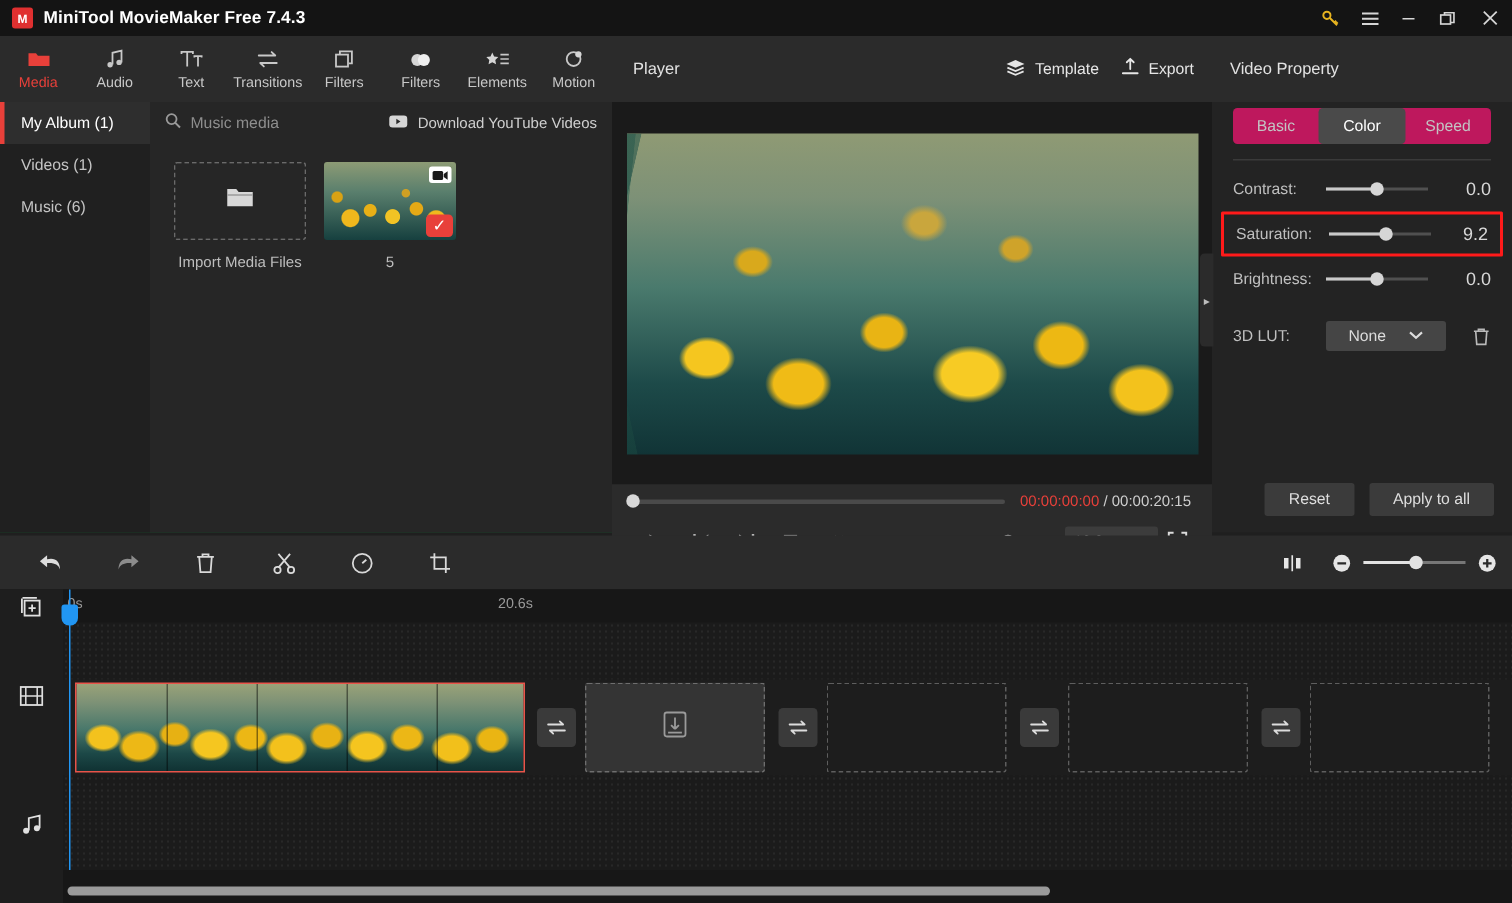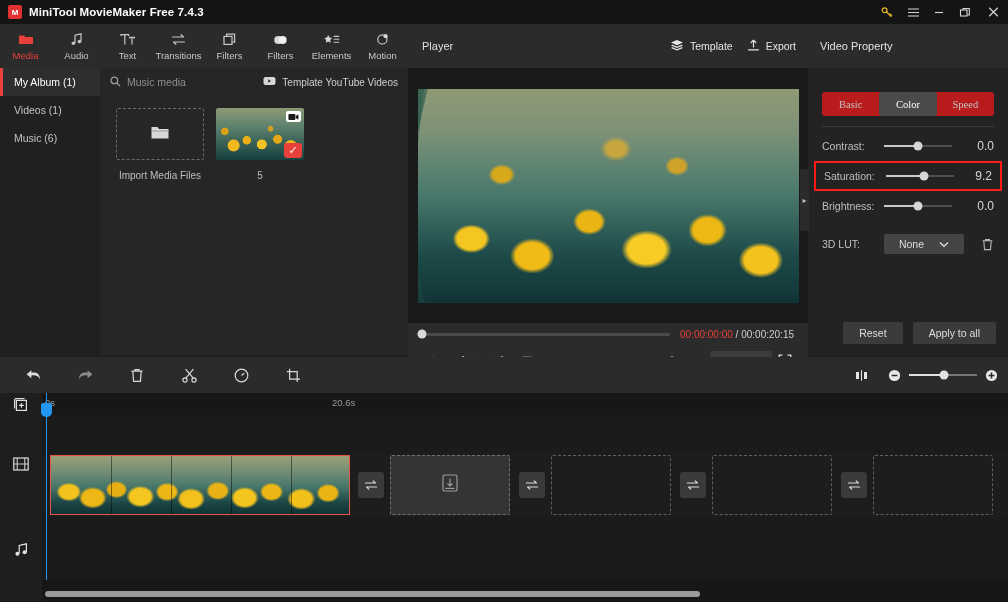--- a/index.html
+++ b/index.html
@@ -154,22 +154,22 @@
   
   .prop { position: absolute; left: 808px; top: 24px; width: 200px; height: 331px; background: #232323; }
   .prop-head { height: 44px; display: flex; align-items: center; padding-left: 12px; background: #2b2b2b;
                font-size: 11px; color: #e2e2e2; }
   .collapse-handle {
     position: absolute; left: -8px; top: 145px; width: 9px; height: 62px;
     background: #2b2b2b; border-radius: 3px 0 0 3px; display: flex; align-items: center;
     justify-content: center; color: #bdbdbd; font-size: 8px;
   }
   .seg {
-    margin: 24px auto 0; width: 172px; height: 24px; background: #b91c1c; border-radius: 3px;
-    display: flex; overflow: hidden; font-family: Liberation Serif, serif;
+    margin: 4px auto 0; width: 172px; height: 24px; background: #be185d; border-radius: 3px;
+    display: flex; overflow: hidden;
   }
   .seg div {
     flex: 1; display: flex; align-items: center; justify-content: center;
     font-size: 10.5px; color: #c3c3c3;
   }
   .seg div.on { background: #4a4a4a; color: #ffffff; border-radius: 3px; }
   .divider { margin: 10px auto 0; width: 172px; height: 1px; background: #3a3a3a; }
   .row { height: 30px; display: flex; align-items: center; padding: 0 14px; position: relative; }
   .row .lab { width: 62px; font-size: 10.5px; color: #bfbfbf; }
   .srow-track { position: relative; width: 68px; height: 2px; background: #505050; }
@@ -403,21 +403,21 @@
           </span>
           <span class="ph">Music media</span>
         </div>
         <div class="yt-dl">
           <span>
             <svg width="13" height="10" viewBox="0 0 13 10">
                 <rect x="0.5" y="1" width="12" height="8" rx="2.2" fill="#d6d6d6"></rect>
                 <path d="M5.2 3.2 L8 5 L5.2 6.8Z" fill="#2b2b2b"></path>
               </svg>
           </span>
-          <span>Template YouTube Videos</span>
+          <span>Download YouTube Videos</span>
         </div>
       </div>
       <div class="media-grid">
         <div class="cell">
           <div class="import-box">
             <span>
               <svg width="20" height="17" viewBox="0 0 20 17">
                   <path d="M1.5 3h6l1.6 2H18.5v9.5h-17z" fill="#d8d8d8"></path>
                   <path d="M1.5 7h17" stroke="#9b9b9b" stroke-width="1"></path>
                 </svg>

